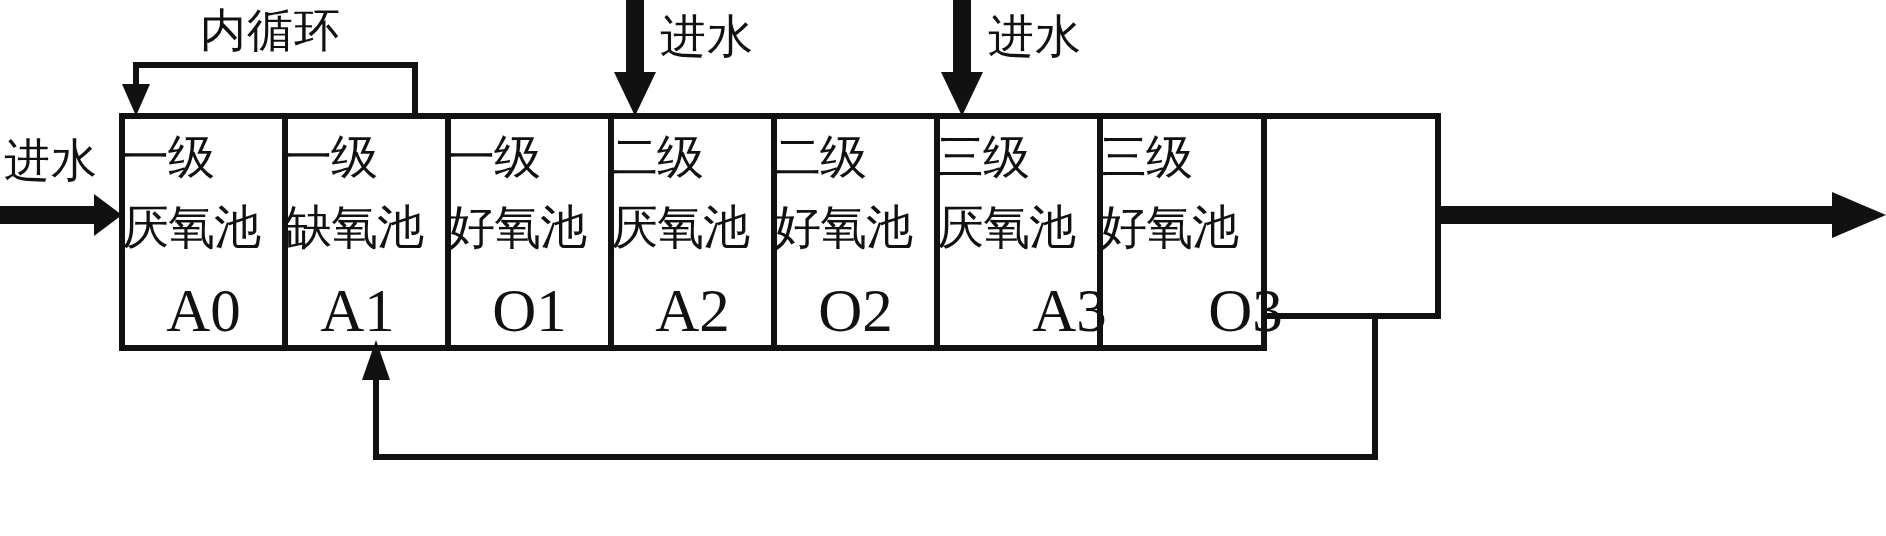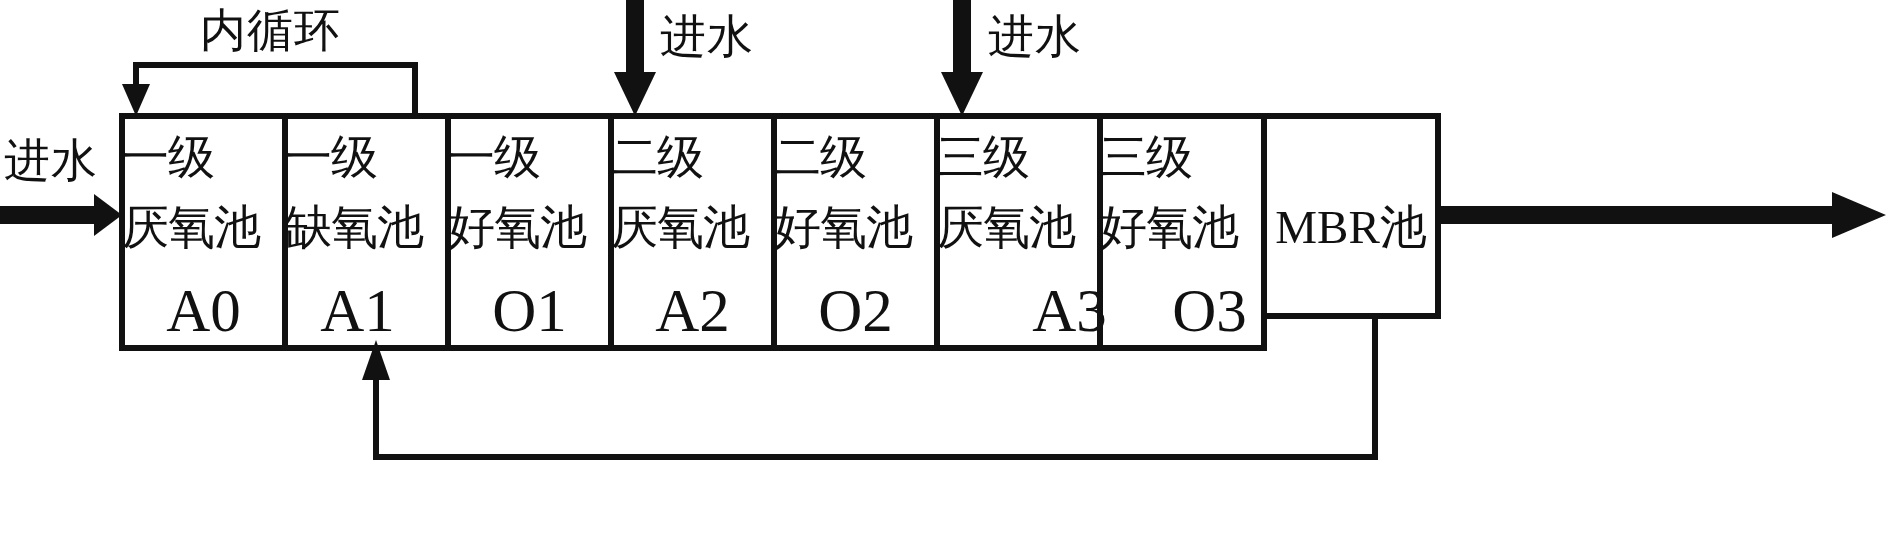--- a/index.html
+++ b/index.html
@@ -162,18 +162,17 @@
 
   <div>
     <div class="cell-line1" style="left:937px; top:134px; width:163px;">三级</div>
     <div class="cell-line2" style="left:937px; top:204px; width:163px;">厌氧池</div>
     <div class="cell-code" style="left:988px; top:280px; width:163px;text-align:center;">A3</div>
   </div>
 
   <div>
     <div class="cell-line1" style="left:1100px; top:134px; width:163px;">三级</div>
     <div class="cell-line2" style="left:1100px; top:204px; width:163px;">好氧池</div>
-    <div class="cell-code" style="left:1128px; top:280px; width:163px;text-align:center;">O3</div>
+    <div class="cell-code" style="left:1164px; top:280px; width:163px;text-align:center;">O3</div>
   </div>
 
-  <div class="cell-mbr" style="left:1264px; top:204px; width:174px;">MBR池</div>
 
 </div>
 
 </body></html>

